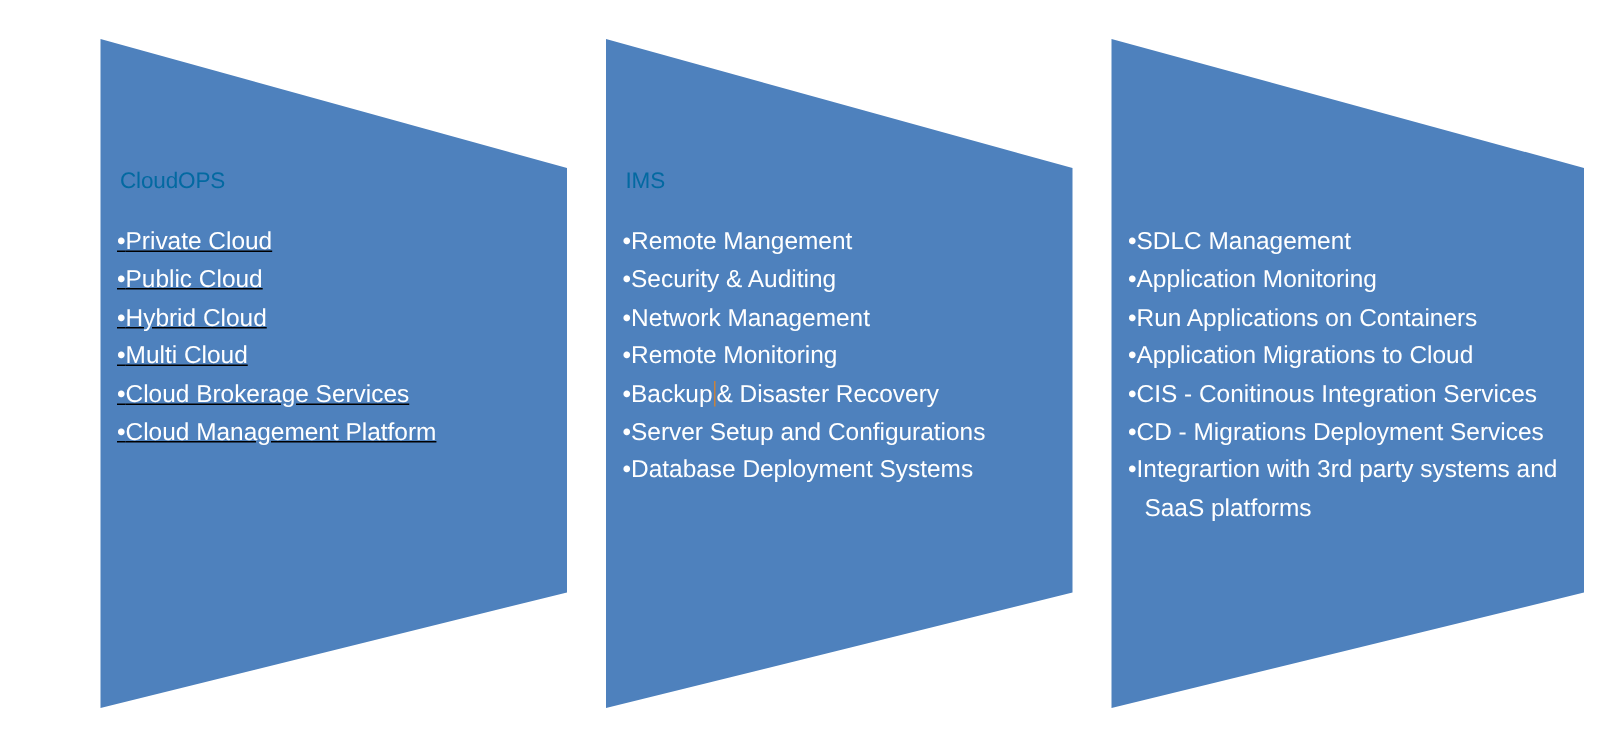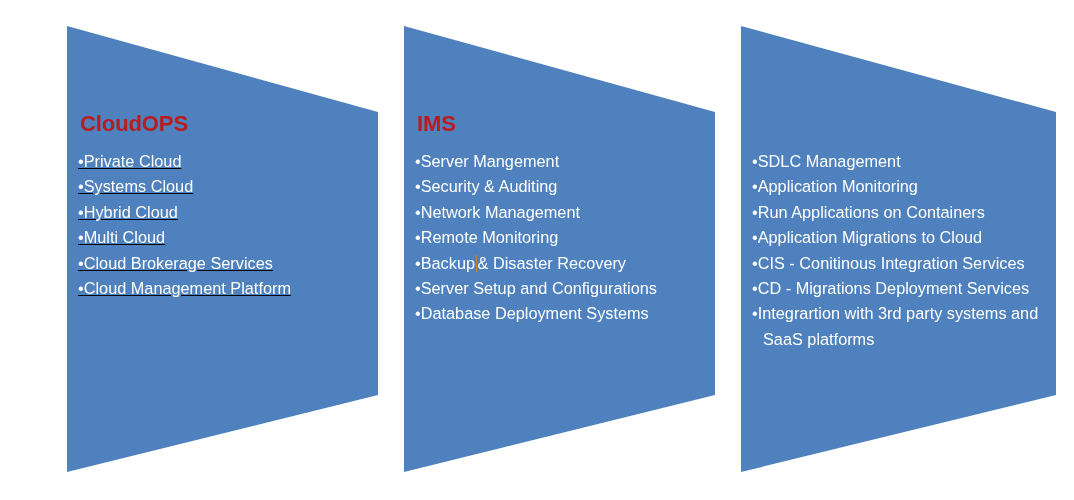--- a/index.html
+++ b/index.html
@@ -32,23 +32,23 @@
   .panel-content {
     position: absolute;
     left: 0;
     top: 0;
     width: 100%;
     height: 100%;
     pointer-events: none;
   }
   .panel-title {
     position: absolute;
-    color: #b91c1c;
-    font-weight: bold;
-    font-size: 22px;
+    color: #0369a1;
+    font-weight: normal;
+    font-size: 15px;
     letter-spacing: -0.1px;
     white-space: nowrap;
     line-height: 1;
   }
   .bullet-list {
     position: absolute;
     list-style: none;
     margin: 0;
     padding: 0;
   }
@@ -93,37 +93,37 @@
 <div id="canvas">
 
   <div class="panel" id="panel-cloudops">
     <svg class="panel-shape" viewBox="0 0 326 500" preserveAspectRatio="none">
       <polygon points="7,26 318,112 318,395 7,472" fill="#4E81BD"></polygon>
     </svg>
     <div class="panel-content">
       <div class="panel-title">CloudOPS</div>
       <ul class="bullet-list">
         <li class="bullet-item"><span class="dot">•</span><span>Private Cloud</span></li>
-        <li class="bullet-item"><span class="dot">•</span><span>Systems Cloud</span></li>
+        <li class="bullet-item"><span class="dot">•</span><span>Public Cloud</span></li>
         <li class="bullet-item"><span class="dot">•</span><span>Hybrid Cloud</span></li>
         <li class="bullet-item"><span class="dot">•</span><span>Multi Cloud</span></li>
         <li class="bullet-item"><span class="dot">•</span><span>Cloud Brokerage Services</span></li>
         <li class="bullet-item"><span class="dot">•</span><span>Cloud Management Platform</span></li>
       </ul>
     </div>
   </div>
 
   <div class="panel" id="panel-ims">
     <svg class="panel-shape" viewBox="0 0 326 500" preserveAspectRatio="none">
       <polygon points="7,26 318,112 318,395 7,472" fill="#4E81BD"></polygon>
     </svg>
     <div class="panel-content">
       <div class="panel-title">IMS</div>
       <ul class="bullet-list">
-        <li class="bullet-item"><span class="dot">•</span><span>Server Mangement</span></li>
+        <li class="bullet-item"><span class="dot">•</span><span>Remote Mangement</span></li>
         <li class="bullet-item"><span class="dot">•</span><span>Security &amp; Auditing</span></li>
         <li class="bullet-item"><span class="dot">•</span><span>Network Management</span></li>
         <li class="bullet-item"><span class="dot">•</span><span>Remote Monitoring</span></li>
         <li class="bullet-item"><span class="dot">•</span><span>Backup</span><span class="caret" style="background: rgb(200, 130, 60);"></span><span>&amp; Disaster Recovery</span></li>
         <li class="bullet-item"><span class="dot">•</span><span>Server Setup and Configurations</span></li>
         <li class="bullet-item"><span class="dot">•</span><span>Database Deployment Systems</span></li>
       </ul>
     </div>
   </div>
 

